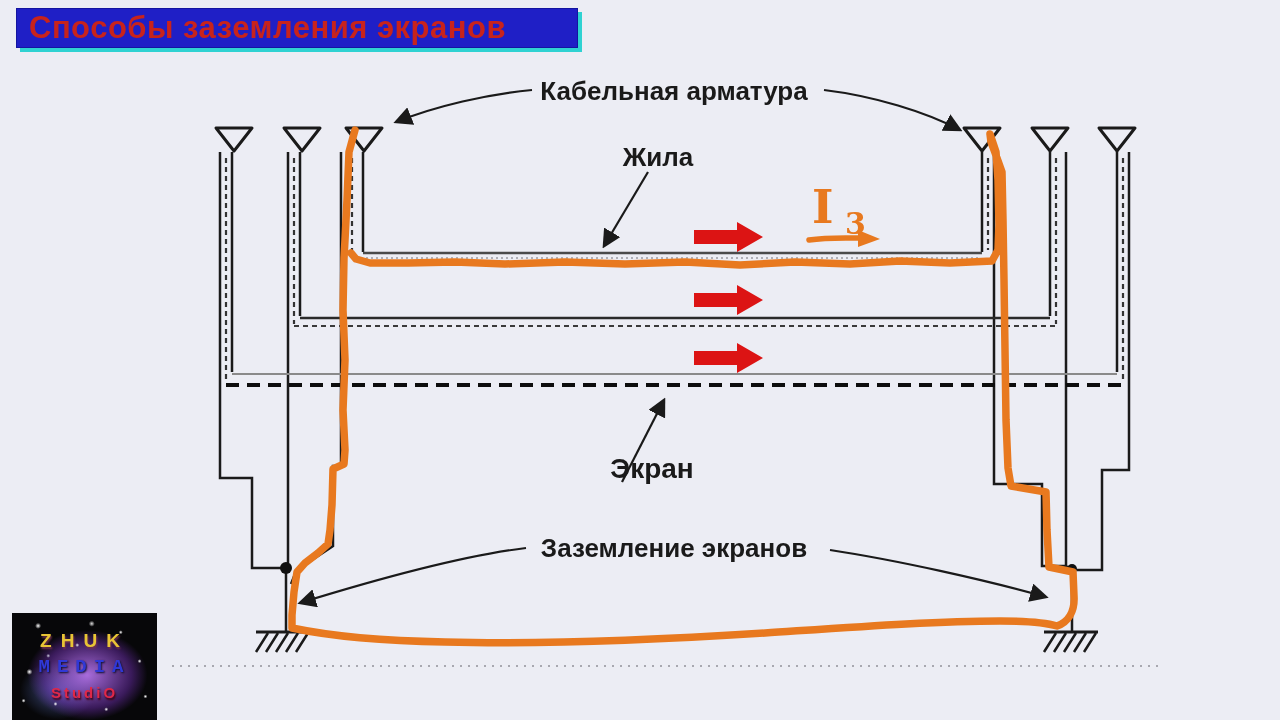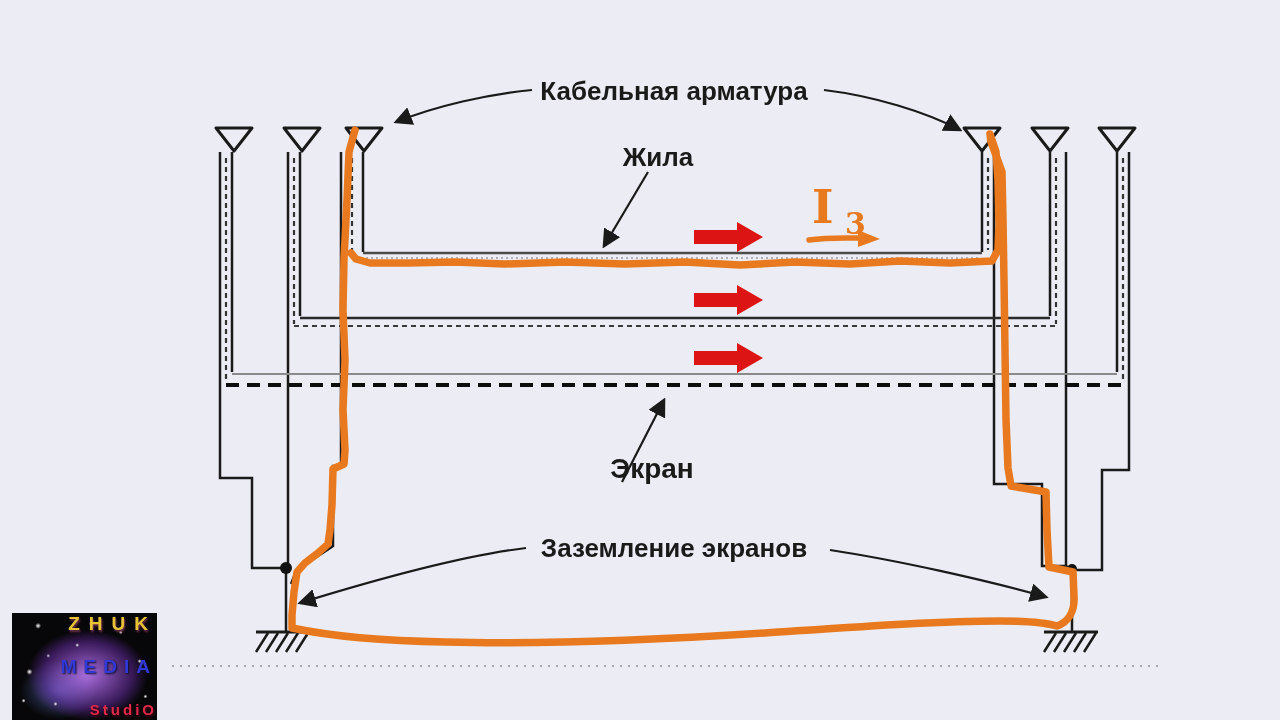--- a/index.html
+++ b/index.html
@@ -18,40 +18,40 @@
 
   
   .lbl{font:bold 26px "Liberation Sans",sans-serif;fill:#1a1a1a;}
   .lbl-lg{font-size:28px;}
   .i3{font:bold 46px "DejaVu Serif",serif;}
   .i3s{font:bold 30px "DejaVu Serif",serif;}
 
   
   .logo{
     position:absolute;left:12px;top:613px;width:145px;height:107px;
-    display:flex;flex-direction:column;justify-content:center;gap:19px;text-align:right;
+    display:flex;flex-direction:column;justify-content:center;gap:2px;text-align:center;
     background:
       radial-gradient(3px 3px at 18% 12%,#fff,transparent),
       radial-gradient(2px 2px at 75% 18%,#fff,transparent),
       radial-gradient(2px 2px at 88% 45%,#fff,transparent),
       radial-gradient(3px 3px at 12% 55%,#fff,transparent),
       radial-gradient(2px 2px at 30% 85%,#fff,transparent),
       radial-gradient(2px 2px at 65% 90%,#fff,transparent),
       radial-gradient(2px 2px at 92% 78%,#fff,transparent),
       radial-gradient(2px 2px at 45% 30%,#eee,transparent),
       radial-gradient(2px 2px at 8% 82%,#fff,transparent),
       radial-gradient(3px 3px at 55% 10%,#ddd,transparent),
       radial-gradient(2px 2px at 25% 40%,#ccd,transparent),
       radial-gradient(80px 60px at 52% 58%,rgba(195,125,255,.85),rgba(120,50,190,.45) 55%,rgba(40,20,80,0) 75%),
       radial-gradient(55px 42px at 32% 72%,rgba(120,150,255,.5),transparent 70%),
       #070709;
   }
   .logo .l{font-weight:bold;font-size:19px;line-height:24px;}
   .logo .l1{color:#E8C435;letter-spacing:9px;text-shadow:1px 2px 2px #703050;}
-  .logo .l2{color:#3038D6;letter-spacing:7px;text-shadow:1px 1px 2px #101030;}
+  .logo .l2{color:#3038D6;letter-spacing:7px;text-shadow:1px 1px 2px #101030;font-family:Liberation Mono, monospace;}
   .logo .l3{color:#E02848;letter-spacing:3px;font-size:15px;text-shadow:1px 2px 2px #400010;}
 </style>
 </head>
 <body>
 
 <div class="stage">
 
   <svg width="1280" height="720" viewBox="0 0 1280 720">
     <defs>
       <marker id="ah" viewBox="0 0 10 10" refX="8.5" refY="5" markerWidth="8.5" markerHeight="8.5" orient="auto">
@@ -153,20 +153,23 @@
       <path marker-end="url(#ah)" d="M526,548 C460,556 368,582 300,603"></path>
       <path marker-end="url(#ah)" d="M830,550 C896,560 986,580 1046,597"></path>
     </g>
 
     <text class="lbl" x="674" y="100" text-anchor="middle">Кабельная арматура</text>
     <text class="lbl" x="658" y="166" text-anchor="middle">Жила</text>
     <text class="lbl lbl-lg" x="652" y="478" text-anchor="middle">Экран</text>
     <text class="lbl" x="674" y="557" text-anchor="middle">Заземление экранов</text>
   </svg>
 
+  <div class="title-bar">
+    <span>Способы заземления экранов</span>
+  </div>
 
   <div class="logo">
     <div class="l l1">ZHUK</div>
     <div class="l l2">MEDIA</div>
     <div class="l l3">StudiO</div>
   </div>
 
 </div>
 
 </body></html>

